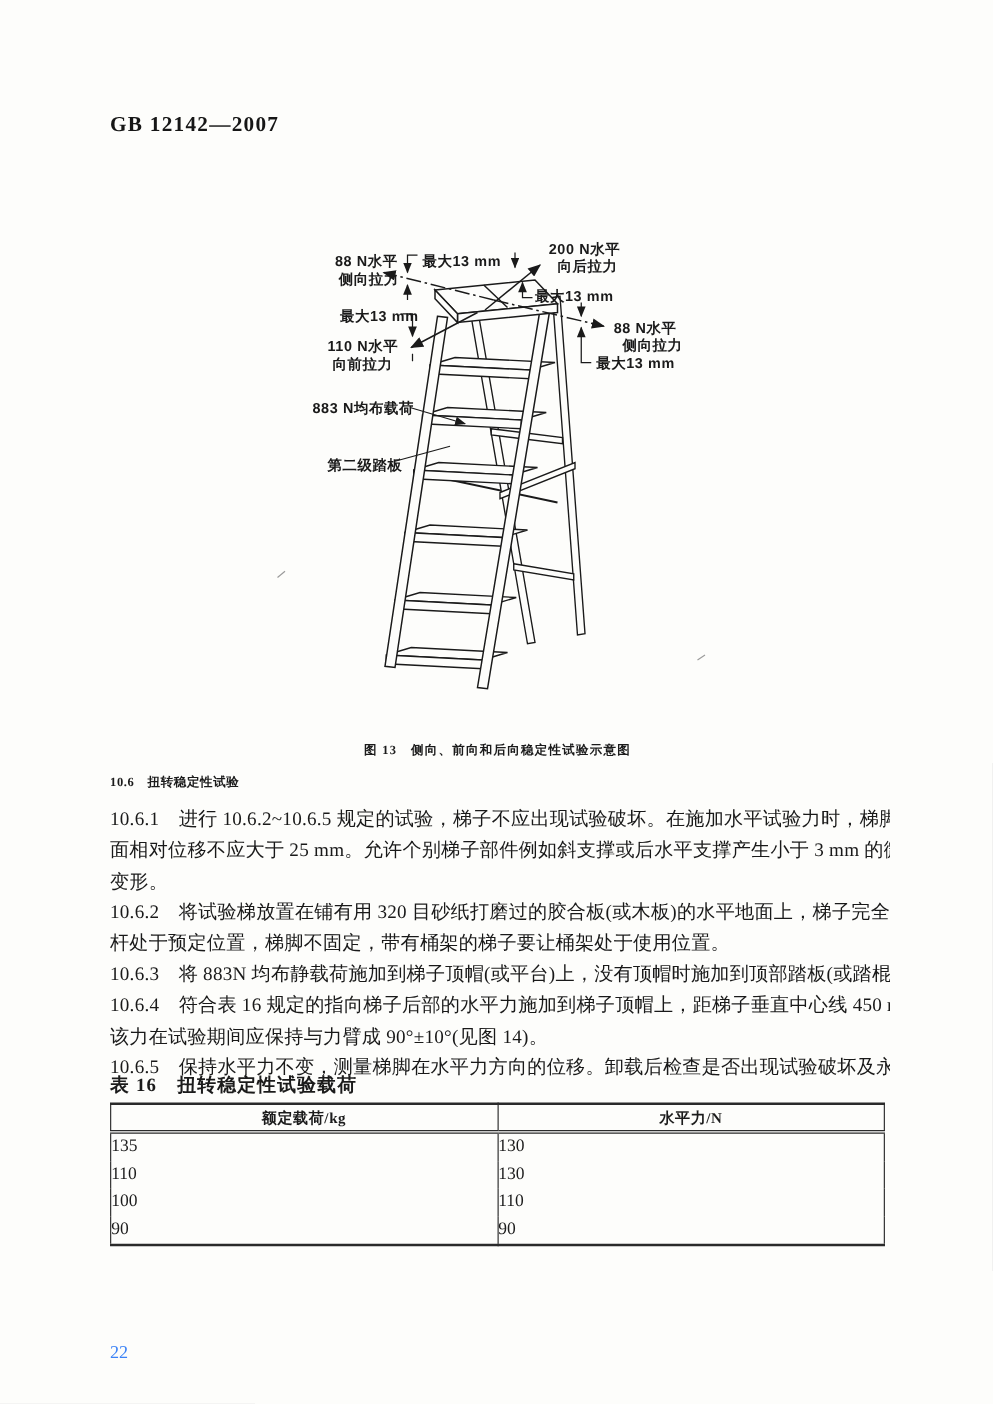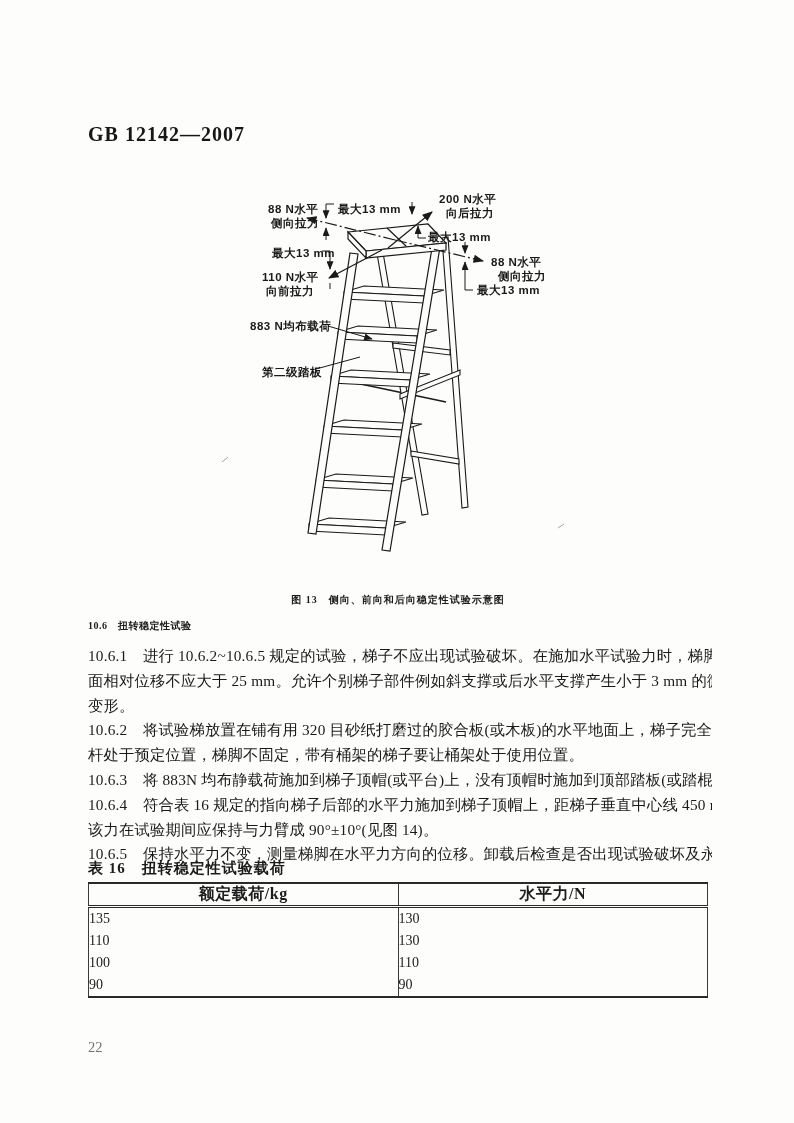--- a/index.html
+++ b/index.html
@@ -2,22 +2,22 @@
 <html><head>
 <meta charset="utf-8">
 <style>
   html,body{margin:0;padding:0;background:#e8e8e8;}
   .page{
     position:relative;width:794px;height:1123px;margin:0 auto;
     background:#fdfdfb;color:#1b1b1b;overflow:hidden;
     font-family:"Liberation Serif","DejaVu Serif",serif;
   }
   .std-no{
-    position:absolute;left:88px;top:90px;font-size:20px;font-weight:bold;
-    letter-spacing:1px;color:#161616;margin-top:33px;
+    position:absolute;left:88px;top:90px;font-size:17px;font-weight:bold;
+    letter-spacing:1px;color:#161616;
   }
   .diagram{position:absolute;left:150px;top:180px;width:560px;height:405px;}
   .diagram svg{width:100%;height:100%;}
   .diagram text{
     font-size:11.5px;font-weight:600;fill:#1a1a1a;
     font-family:"Liberation Sans","DejaVu Sans",sans-serif;letter-spacing:.5px;
   }
   .fig-caption{
     position:absolute;left:88px;top:593px;width:620px;text-align:center;
     font-weight:bold;font-size:10px;letter-spacing:1px;
@@ -36,25 +36,25 @@
     font-weight:bold;font-size:15px;letter-spacing:1px;
   }
   table.load{
     position:absolute;left:88px;top:882px;width:620px;border-collapse:collapse;
     table-layout:fixed;font-size:14px;color:#1c1c1c;
     border-top:2px solid #2a2a2a;border-bottom:2px solid #2a2a2a;
     border-left:1px solid #3a3a3a;border-right:1px solid #3a3a3a;
   }
   table.load th{
     height:20px;font-weight:600;text-align:center;padding:0;
-    border-bottom:3px double #2a2a2a;font-size:16px;letter-spacing:.5px;
+    border-bottom:3px double #2a2a2a;font-size:12px;letter-spacing:.5px;
   }
   table.load td{height:22px;text-align:left;padding:0;}
   table.load th+th, table.load td+td{border-left:1px solid #3a3a3a;margin-left:16px;}
-  .page-no{position:absolute;left:88px;top:1039px;font-size:14.5px;color:#737373;}
+  .page-no{position:absolute;left:88px;top:1074px;font-size:14.5px;color:#3b82f6;}
 </style>
 </head>
 <body>
 
 <div class="page">
 
   <div class="std-no">GB 12142—2007</div>
 
   <div class="diagram">
     <svg viewBox="0 0 560 405">

